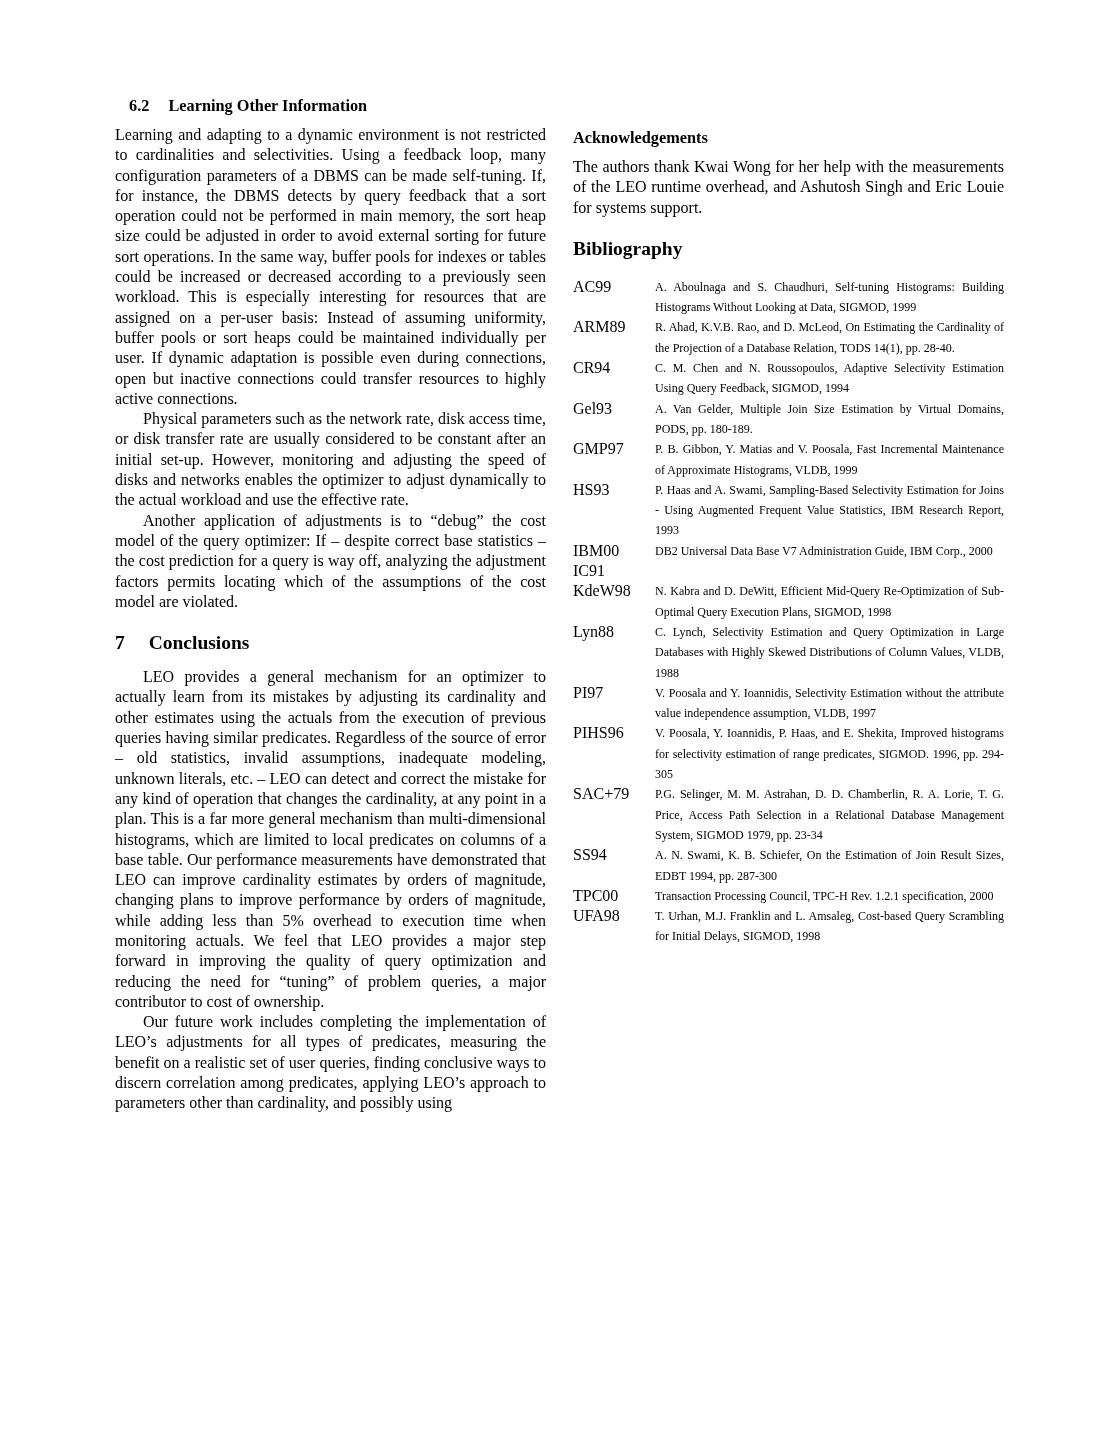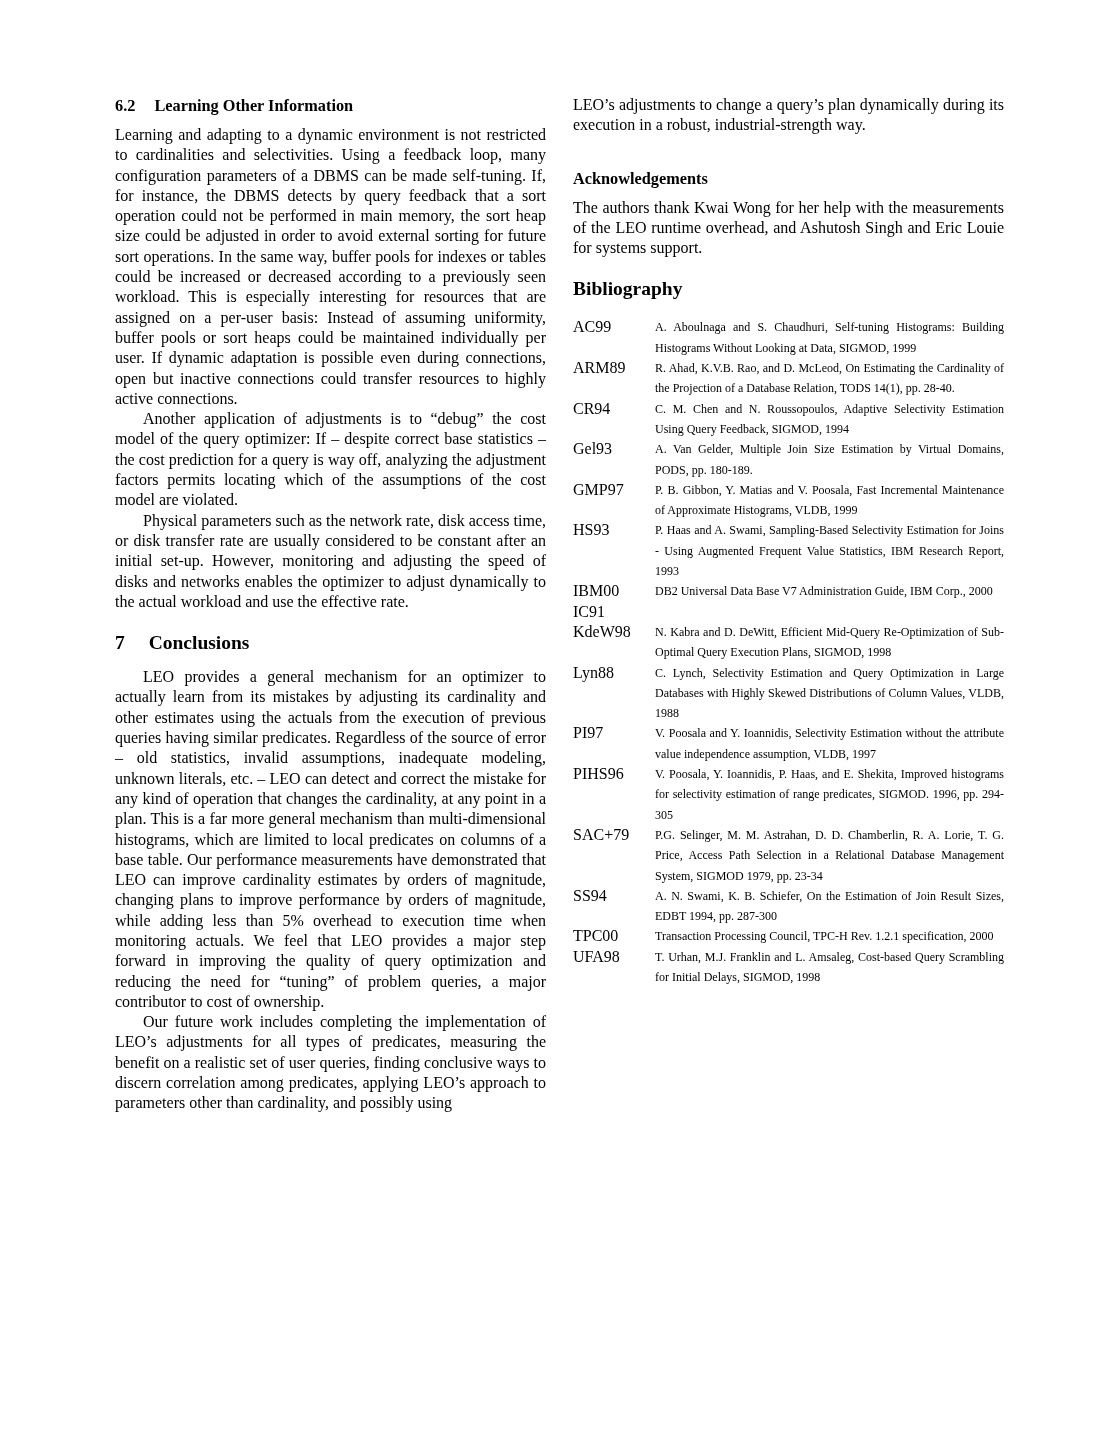--- a/index.html
+++ b/index.html
@@ -38,20 +38,21 @@
   }
   h3.subsection {
     margin: 0 0 9px 0;
     font-size: 16.3px;
     line-height: 21px;
     font-weight: bold;
   }
   h3.subsection .num {
     display: inline-block;
     margin-right: 15px;
+    margin-left: 14px;
   }
   h3.ack {
     margin-top: 32px;
   }
   h2.section {
     margin: 19px 0 12px 0;
     font-size: 19.5px;
     line-height: 24px;
     font-weight: bold;
   }
@@ -84,33 +85,32 @@
 
 <div class="page">
   <div class="columns">
 
     <div class="col">
       <h3 class="subsection">
         <span class="num">6.2</span>
         <span>Learning Other Information</span>
       </h3>
       <p class="para">Learning and adapting to a dynamic environment is not restricted to cardinalities and selectivities. Using a feedback loop, many configuration parameters of a DBMS can be made self-tuning. If, for instance, the DBMS detects by query feedback that a sort operation could not be performed in main memory, the sort heap size could be adjusted in order to avoid external sorting for future sort operations. In the same way, buffer pools for indexes or tables could be increased or decreased according to a previously seen workload. This is especially interesting for resources that are assigned on a per-user basis: Instead of assuming uniformity, buffer pools or sort heaps could be maintained individually per user. If dynamic adaptation is possible even during connections, open but inactive connections could transfer resources to highly active connections.</p>
+      <p class="para indent">Physical parameters such as the network rate, disk access time, or disk transfer rate are usually considered to be constant after an initial set-up. However, monitoring and adjusting the speed of disks and networks enables the optimizer to adjust dynamically to the actual workload and use the effective rate.</p>
       <p class="para indent">Another application of adjustments is to “debug” the cost model of the query optimizer: If – despite correct base statistics – the cost prediction for a query is way off, analyzing the adjustment factors permits locating which of the assumptions of the cost model are violated.</p>
-      <p class="para indent">Physical parameters such as the network rate, disk access time, or disk transfer rate are usually considered to be constant after an initial set-up. However, monitoring and adjusting the speed of disks and networks enables the optimizer to adjust dynamically to the actual workload and use the effective rate.</p>
 
       <h2 class="section">
         <span class="num">7</span>
         <span>Conclusions</span>
       </h2>
       <p class="para indent">LEO provides a general mechanism for an optimizer to actually learn from its mistakes by adjusting its cardinality and other estimates using the actuals from the execution of previous queries having similar predicates. Regardless of the source of error – old statistics, invalid assumptions, inadequate modeling, unknown literals, etc. – LEO can detect and correct the mistake for any kind of operation that changes the cardinality, at any point in a plan.  This is a far more general mechanism than multi-dimensional histograms, which are limited to local predicates on columns of a base table.  Our performance measurements have demonstrated that LEO can improve cardinality estimates by orders of magnitude, changing plans to improve performance by orders of magnitude, while adding less than 5% overhead to execution time when monitoring actuals.  We feel that LEO provides a major step forward in improving the quality of query optimization and reducing the need for “tuning” of problem queries, a major contributor to cost of ownership.</p>
       <p class="para indent">Our future work includes completing the implementation of LEO’s adjustments for all types of predicates, measuring the benefit on a realistic set of user queries, finding conclusive ways to discern correlation among predicates, applying LEO’s approach to parameters other than cardinality, and possibly using</p>
     </div>
 
     <div class="col">
-      <p class="para">LEO’s adjustments to change a query’s plan dynamically during its execution in a robust, industrial-strength way.</p>
 
       <h3 class="subsection ack">Acknowledgements</h3>
       <p class="para">The authors thank Kwai Wong for her help with the measurements of the LEO runtime overhead, and Ashutosh Singh and Eric Louie for systems support.</p>
 
       <h2 class="section">Bibliography</h2>
 
       <div class="bib-list">
         <div class="bib-entry">
           <span class="bib-label">AC99</span>
           <span class="bib-text">A. Aboulnaga and S. Chaudhuri, Self-tuning Histograms: Building Histograms Without Looking at Data, SIGMOD, 1999</span>

